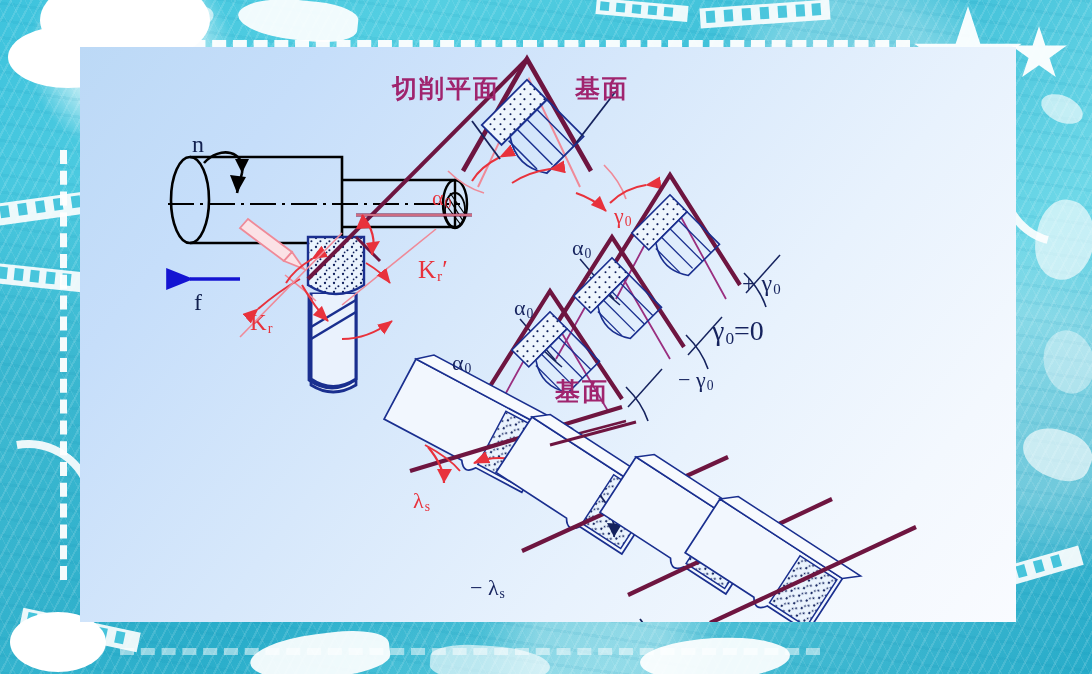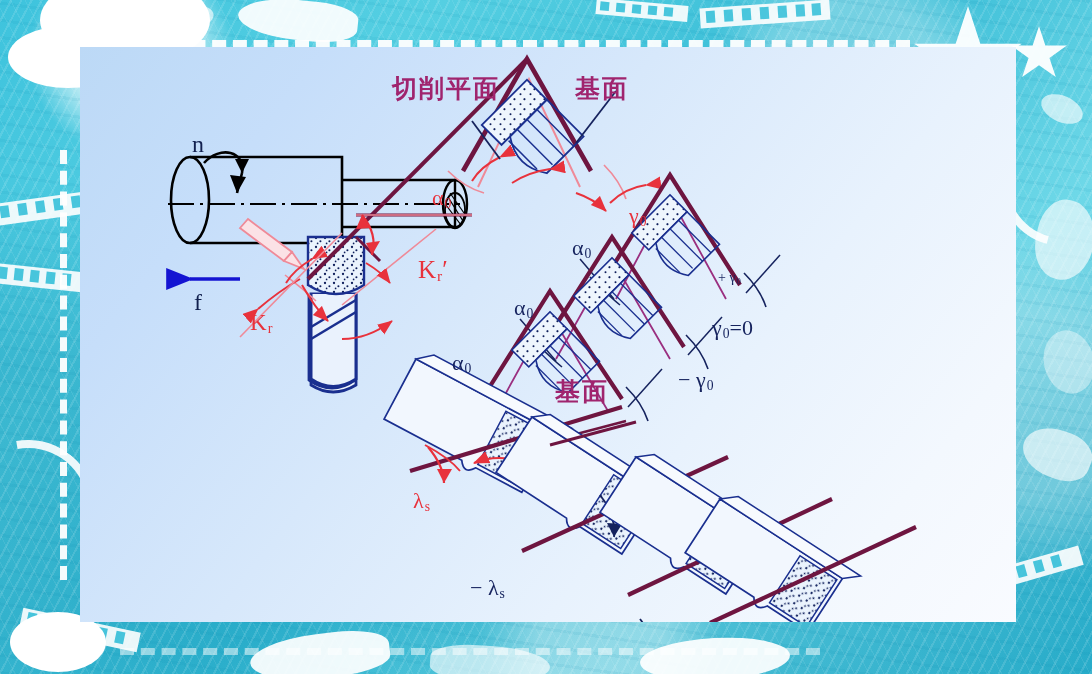--- a/index.html
+++ b/index.html
@@ -393,42 +393,42 @@
     </span>
 
     <span class="lbl" style="left:338px;top:210px;font-size:25px;color:#e8323c;">
       <span>K</span><span class="sub">r</span><span>′</span>
     </span>
 
     <span class="lbl" style="left:352px;top:140px;font-size:22px;color:#e8323c;">
       <span>α</span><span class="sub">0</span>
     </span>
 
-    <span class="lbl" style="left:534px;top:158px;font-size:22px;color:#e8323c;margin-left:15px;">
+    <span class="lbl" style="left:534px;top:158px;font-size:22px;color:#e8323c;">
       <span>γ</span><span class="sub">0</span>
     </span>
 
     <span class="lbl" style="left:492px;top:190px;font-size:22px;color:#16235e;">
       <span>α</span><span class="sub">0</span>
     </span>
 
     <span class="lbl" style="left:434px;top:250px;font-size:22px;color:#16235e;">
       <span>α</span><span class="sub">0</span>
     </span>
 
     <span class="lbl" style="left:372px;top:305px;font-size:22px;color:#16235e;">
       <span>α</span><span class="sub">0</span>
     </span>
 
-    <span class="lbl" style="left:638px;top:224px;font-size:14px;color:#16235e;">
+    <span class="lbl" style="left:662px;top:224px;font-size:24px;color:#16235e;">
       <span>+</span>
       <span>γ</span><span class="sub">0</span>
     </span>
 
-    <span class="lbl" style="left:632px;top:270px;font-size:22px;color:#16235e;">
+    <span class="lbl" style="left:632px;top:270px;font-size:28px;color:#16235e;">
       <span>γ</span><span class="sub">0</span><span>=0</span>
     </span>
 
     <span class="lbl" style="left:598px;top:322px;font-size:22px;color:#16235e;">
       <span>−</span>
       <span>γ</span><span class="sub">0</span>
     </span>
 
     <span class="lbl" style="left:333px;top:443px;font-size:22px;color:#e8323c;">
       <span>λ</span><span class="sub">s</span>

